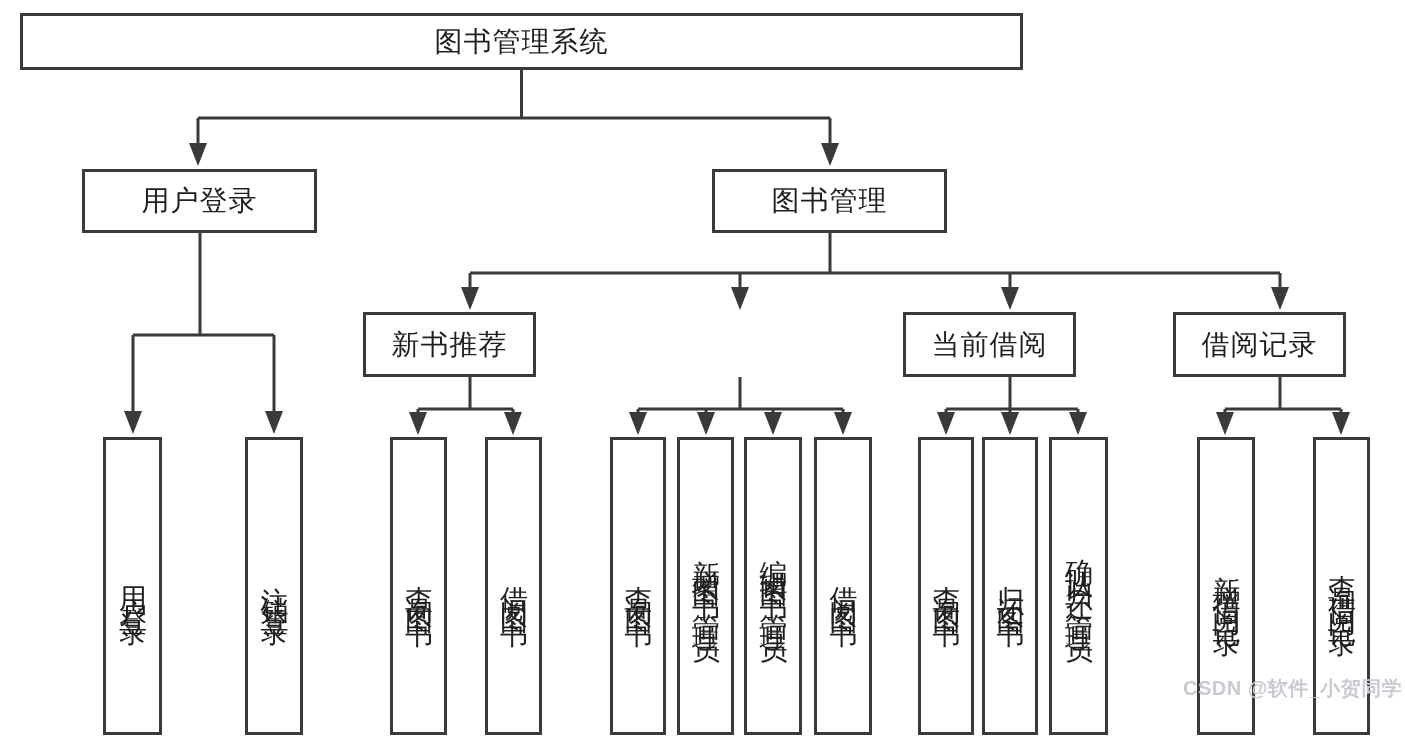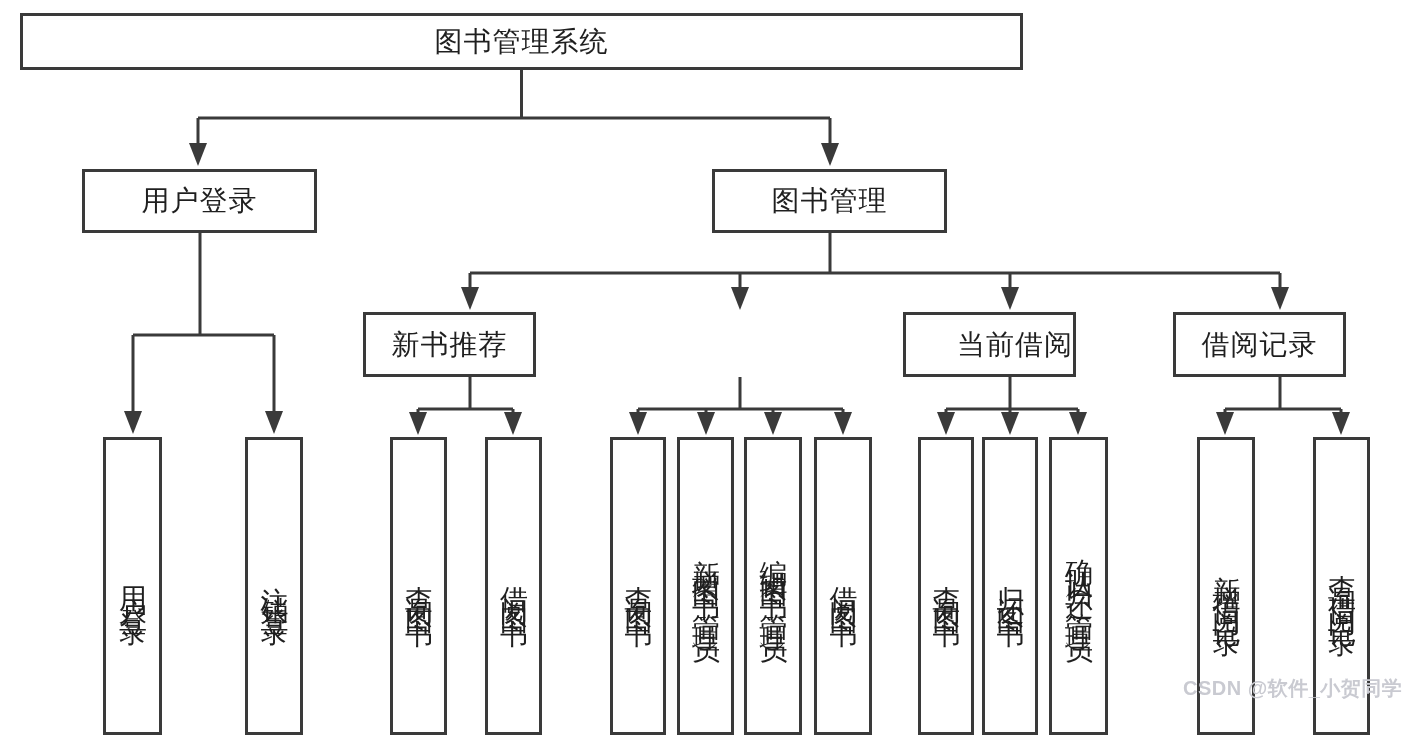--- a/index.html
+++ b/index.html
@@ -109,21 +109,21 @@
   <div class="node lvl2" style="left:82px;">
     <span class="label">用户登录</span>
   </div>
   <div class="node lvl2" style="left:712px;">
     <span class="label">图书管理</span>
   </div>
 
   <div class="node lvl3" style="left:363px;">
     <span class="label">新书推荐</span>
   </div>
-  <div class="node lvl3" style="left:903px;justify-content:flex-end;">
+  <div class="node lvl3" style="left:903px;">
     <span class="label">当前借阅</span>
   </div>
   <div class="node lvl3" style="left:1173px;">
     <span class="label">借阅记录</span>
   </div>
 
   <div class="node leaf" style="left:103px;width:59px;">
     <span class="label">用户登录</span>
   </div>
   <div class="node leaf" style="left:245px;width:58px;">

